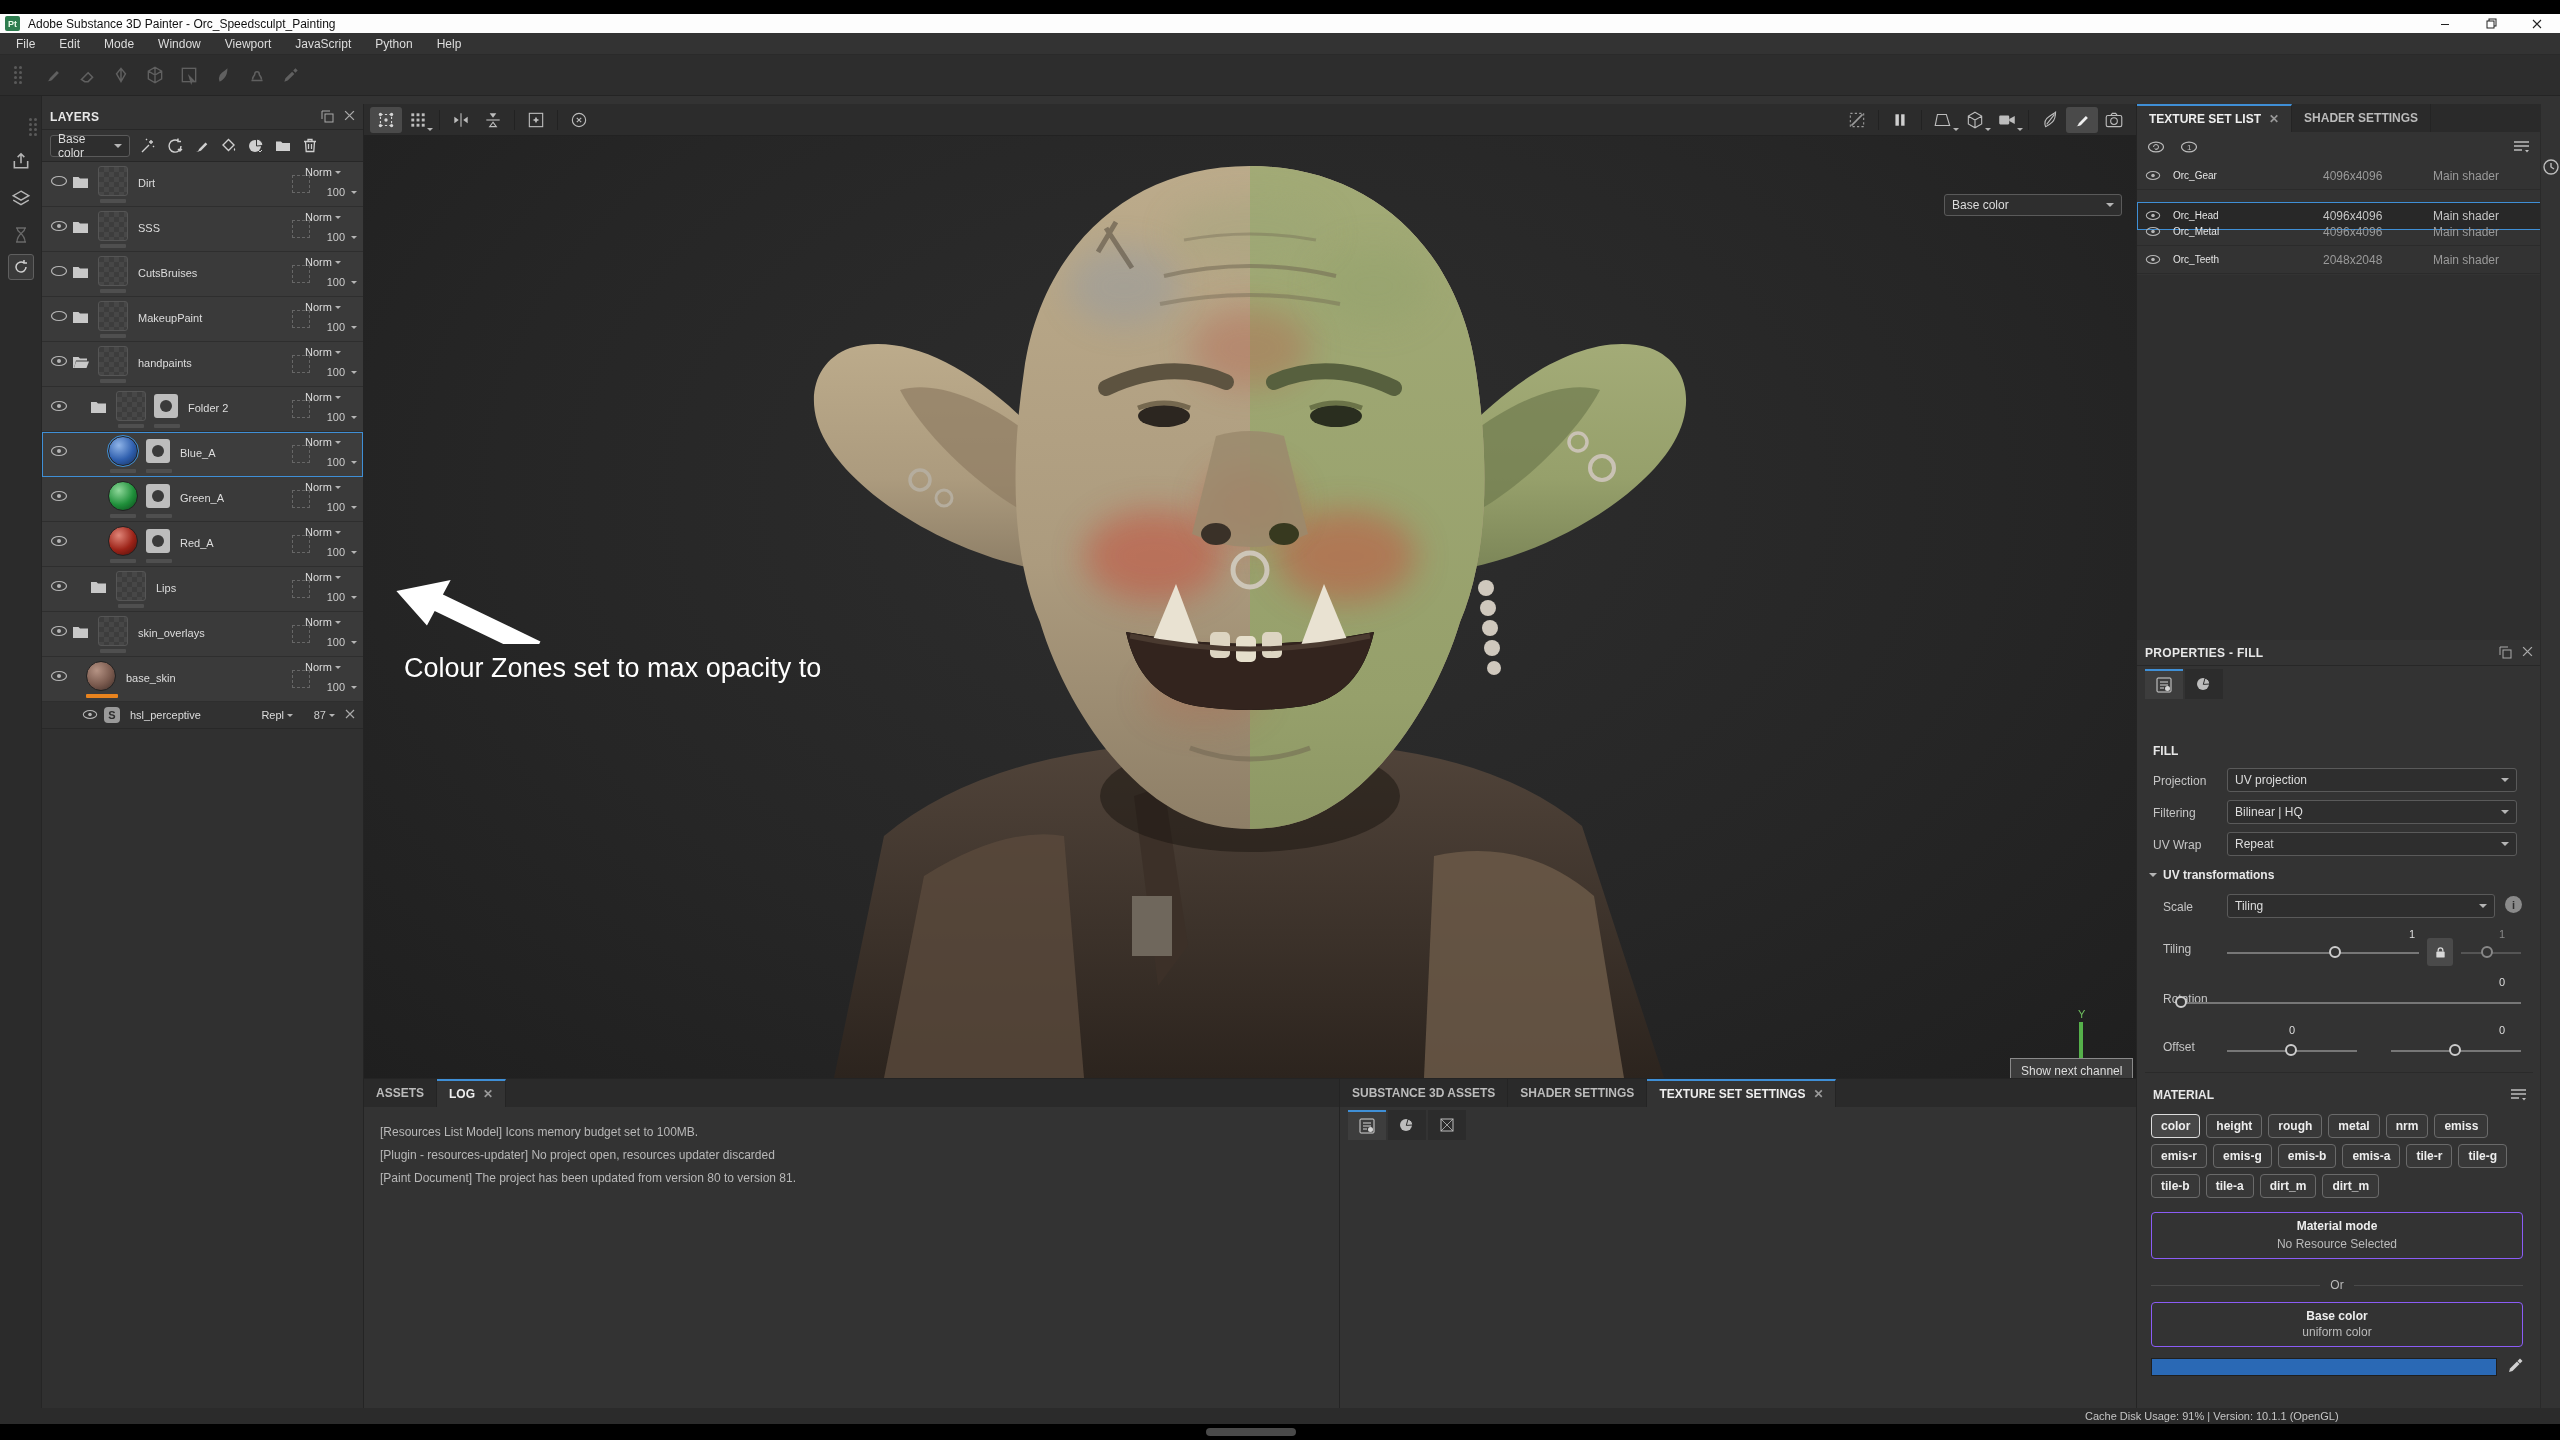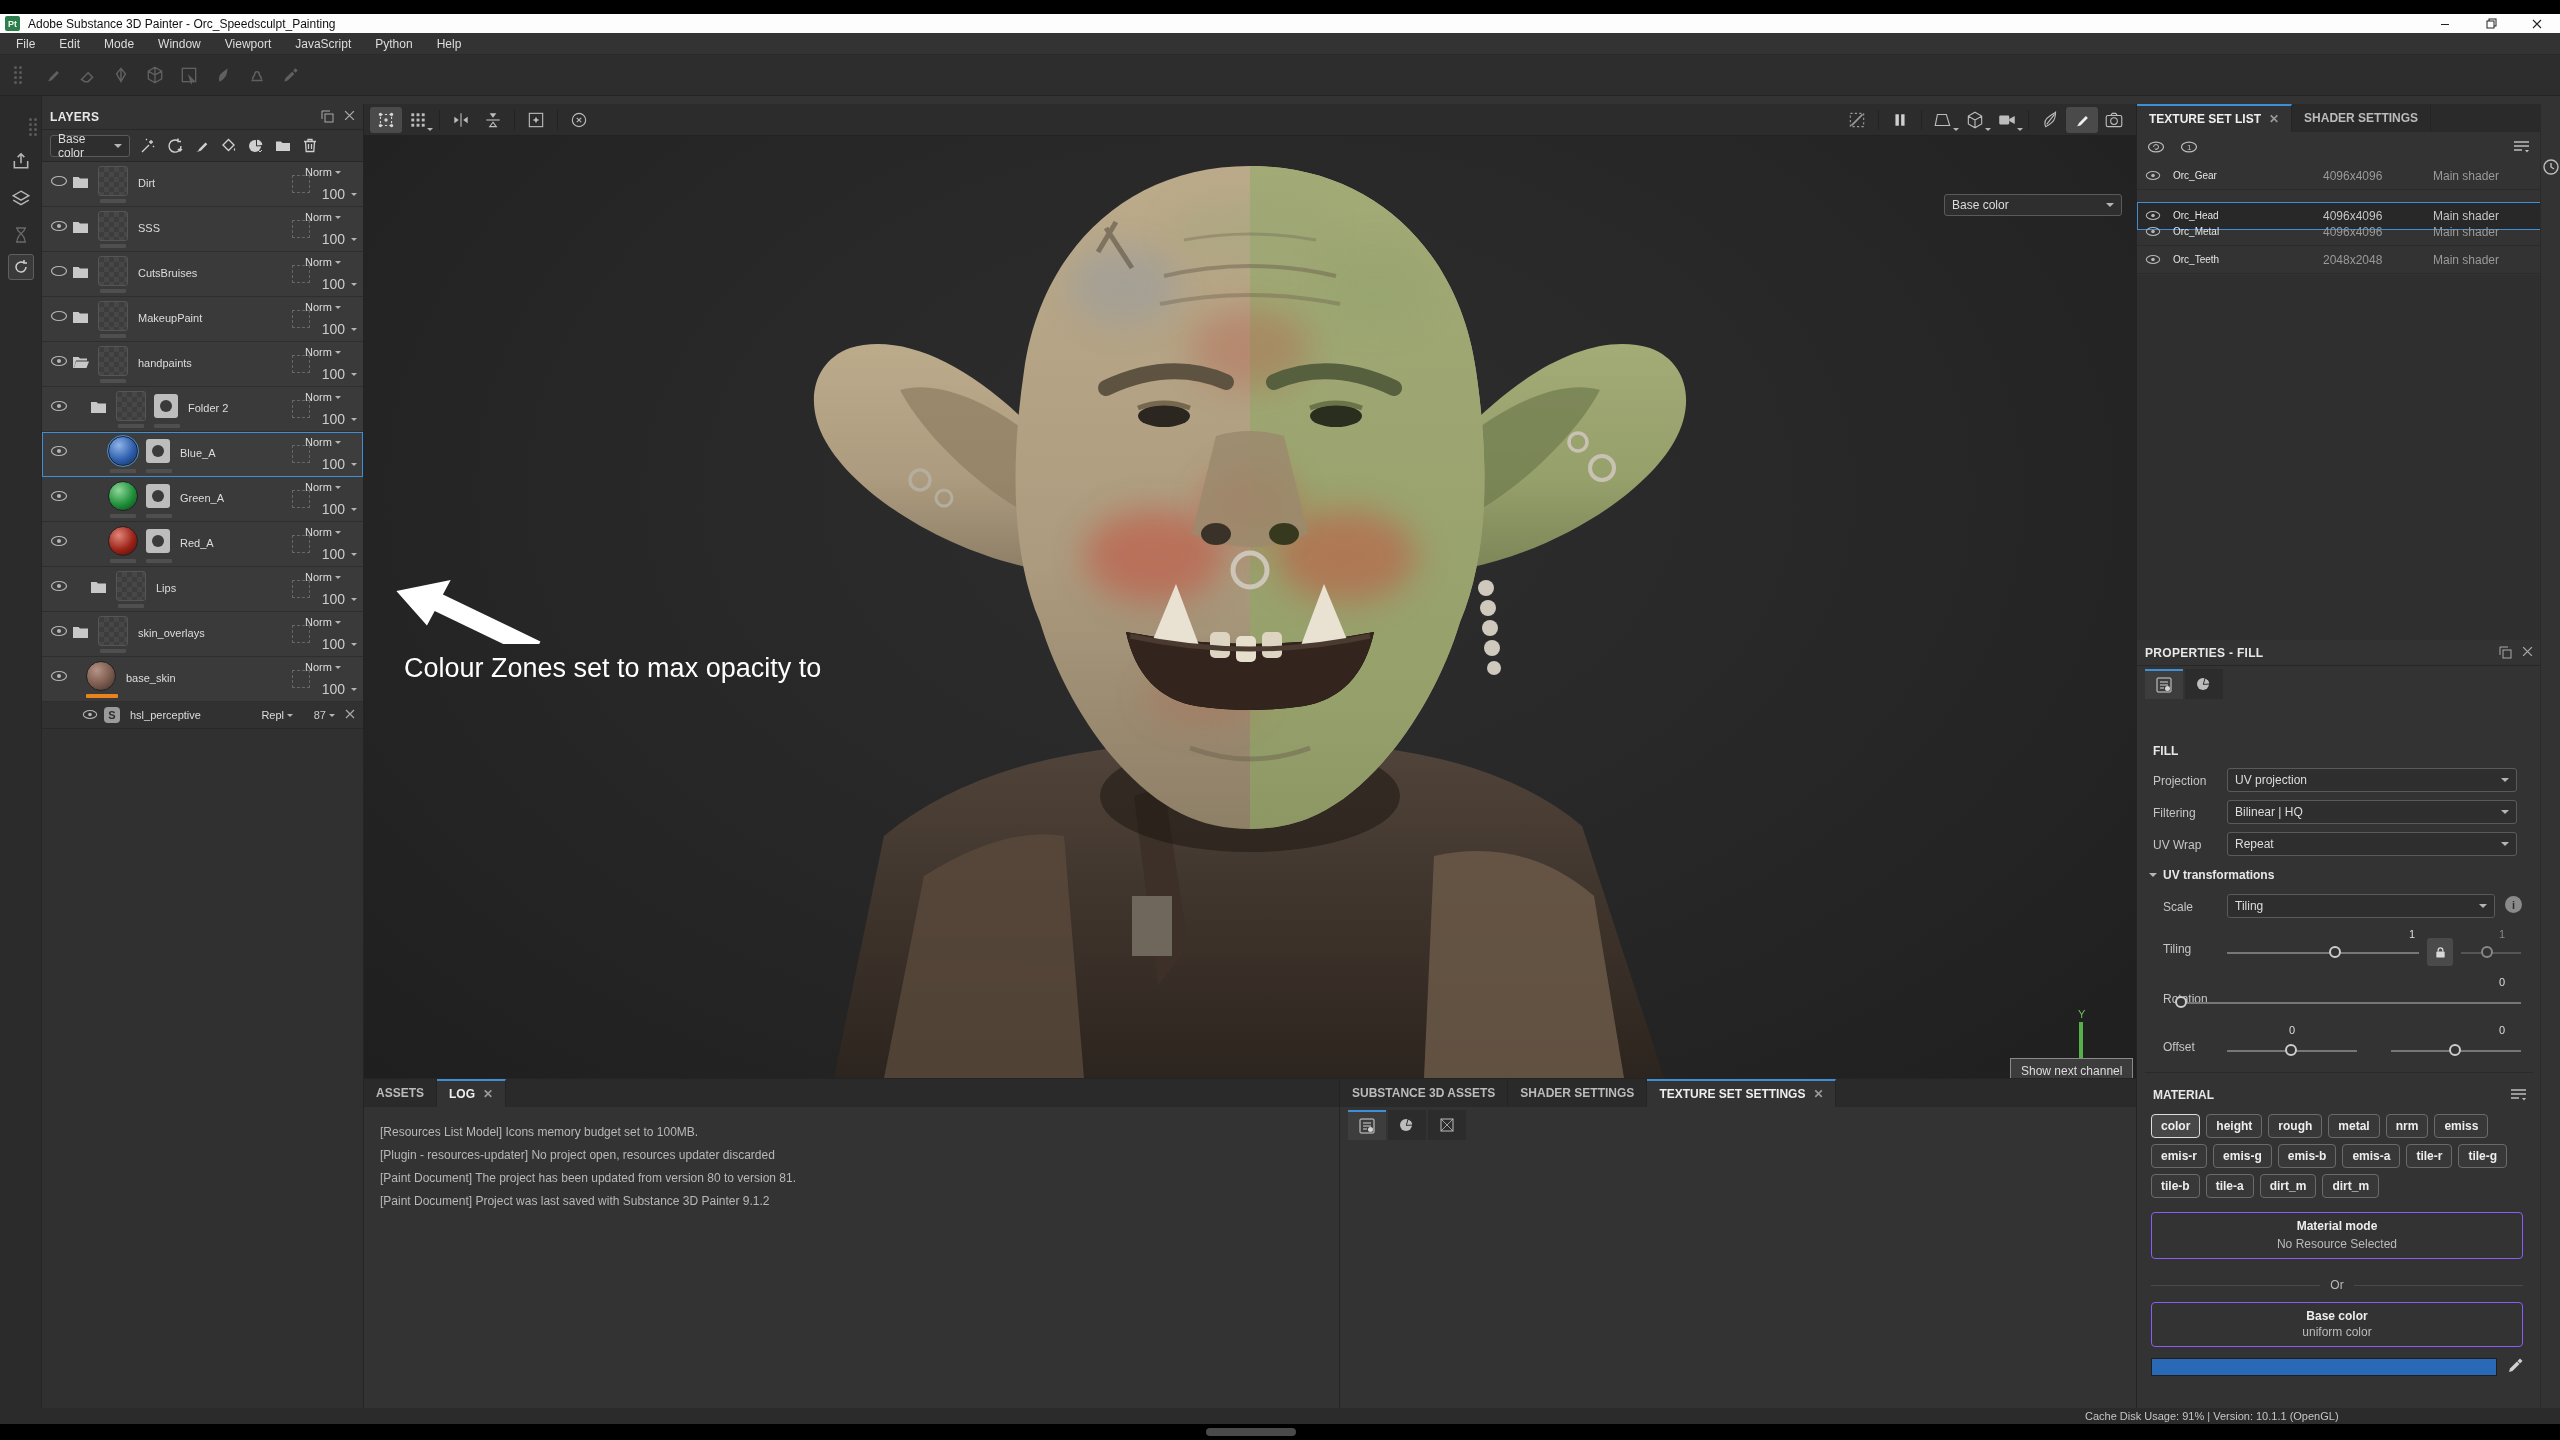--- a/index.html
+++ b/index.html
@@ -49,21 +49,21 @@
   .sphere { border-radius:50%; border:1px solid #222; }
   .sphere.blue { background:radial-gradient(circle at 35% 30%, #8fb4e8, #2f5fae 55%, #16325f 95%); outline:1px solid #3f8fd6; }
   .sphere.green{ background:radial-gradient(circle at 35% 30%, #8fd89a, #1f8f3a 55%, #0c4a1c 95%); }
   .sphere.red  { background:radial-gradient(circle at 35% 30%, #e08578, #9c2318 55%, #4d0f0a 95%); }
   .sphere.skin { background:radial-gradient(circle at 35% 30%, #b59384, #7a5a4e 55%, #42302a 95%); }
   .maskth { position:absolute; top:7px; width:24px; height:24px; background:#bdbdbd; border-radius:3px; display:flex; align-items:center; justify-content:center; }
   .maskth i { width:12px; height:12px; background:#3a3a3a; border-radius:50%; }
   .lname { position:absolute; top:15px; font-size:11px; color:#ddd; }
   .maskbox { position:absolute; left:250px; top:13px; width:18px; height:18px; border:1px dashed #666; }
   .blend { position:absolute; right:6px; top:4px; width:52px; display:flex; align-items:center; font-size:11px; color:#ddd; }
-  .opac  { position:absolute; right:6px; top:24px; width:52px; display:flex; align-items:center; justify-content:flex-end; font-size:14px; color:#ccc; gap:3px; }
+  .opac  { position:absolute; right:6px; top:24px; width:52px; display:flex; align-items:center; justify-content:flex-end; font-size:11px; color:#ccc; gap:3px; }
   #fxrow { height:27px; background:#313131; border-bottom:1px solid #282828; position:relative; }
   .slogo { position:absolute; left:62px; top:5px; width:16px; height:16px; background:#9a9a9a; color:#2d2d2d; font-size:11px; font-weight:bold; border-radius:4px; display:flex; align-items:center; justify-content:center; }
 
   
   #viewport { left:364px; top:104px; width:1772px; height:974px; background:#282828; }
   #vp-toolbar { position:absolute; left:0; top:0; width:100%; height:32px; background:#2c2c2c; border-bottom:1px solid #222; display:flex; align-items:center; padding:0 6px; }
   .vpico { width:32px; height:26px; display:flex; align-items:center; justify-content:center; position:relative; }
   .vpico.on { background:#4a4a4a; border-radius:3px; }
   .vpsep { width:1px; height:20px; background:#222; margin:0 5px; }
   #vp-canvas { position:absolute; left:0; top:32px; width:1772px; height:942px; background:radial-gradient(ellipse at 50% 38%, #2e2e2e 0%, #262626 60%, #1f1f1f 100%); overflow:hidden; }
@@ -861,21 +861,20 @@
         </div>
       <div class="tab active">
           <span>LOG</span>
           <span class="xglyph">✕</span>
         </div>
     </div>
     <div style="padding:14px 16px;">
       <div class="logline">[Resources List Model] Icons memory budget set to 100MB.</div>
       <div class="logline">[Plugin - resources-updater] No project open, resources updater discarded</div>
       <div class="logline">[Paint Document] The project has been updated from version 80 to version 81.</div>
-      <div class="logline">[Paint Document] Project was last saved with Substance 3D Painter 9.1.2</div>
     </div>
   </div>
 
   <div class="abs dock" id="dock-center">
     <div class="tabbar">
       <div class="tab">
           <span>SUBSTANCE 3D ASSETS</span>
         </div>
       <div class="tab">
           <span>SHADER SETTINGS</span>

